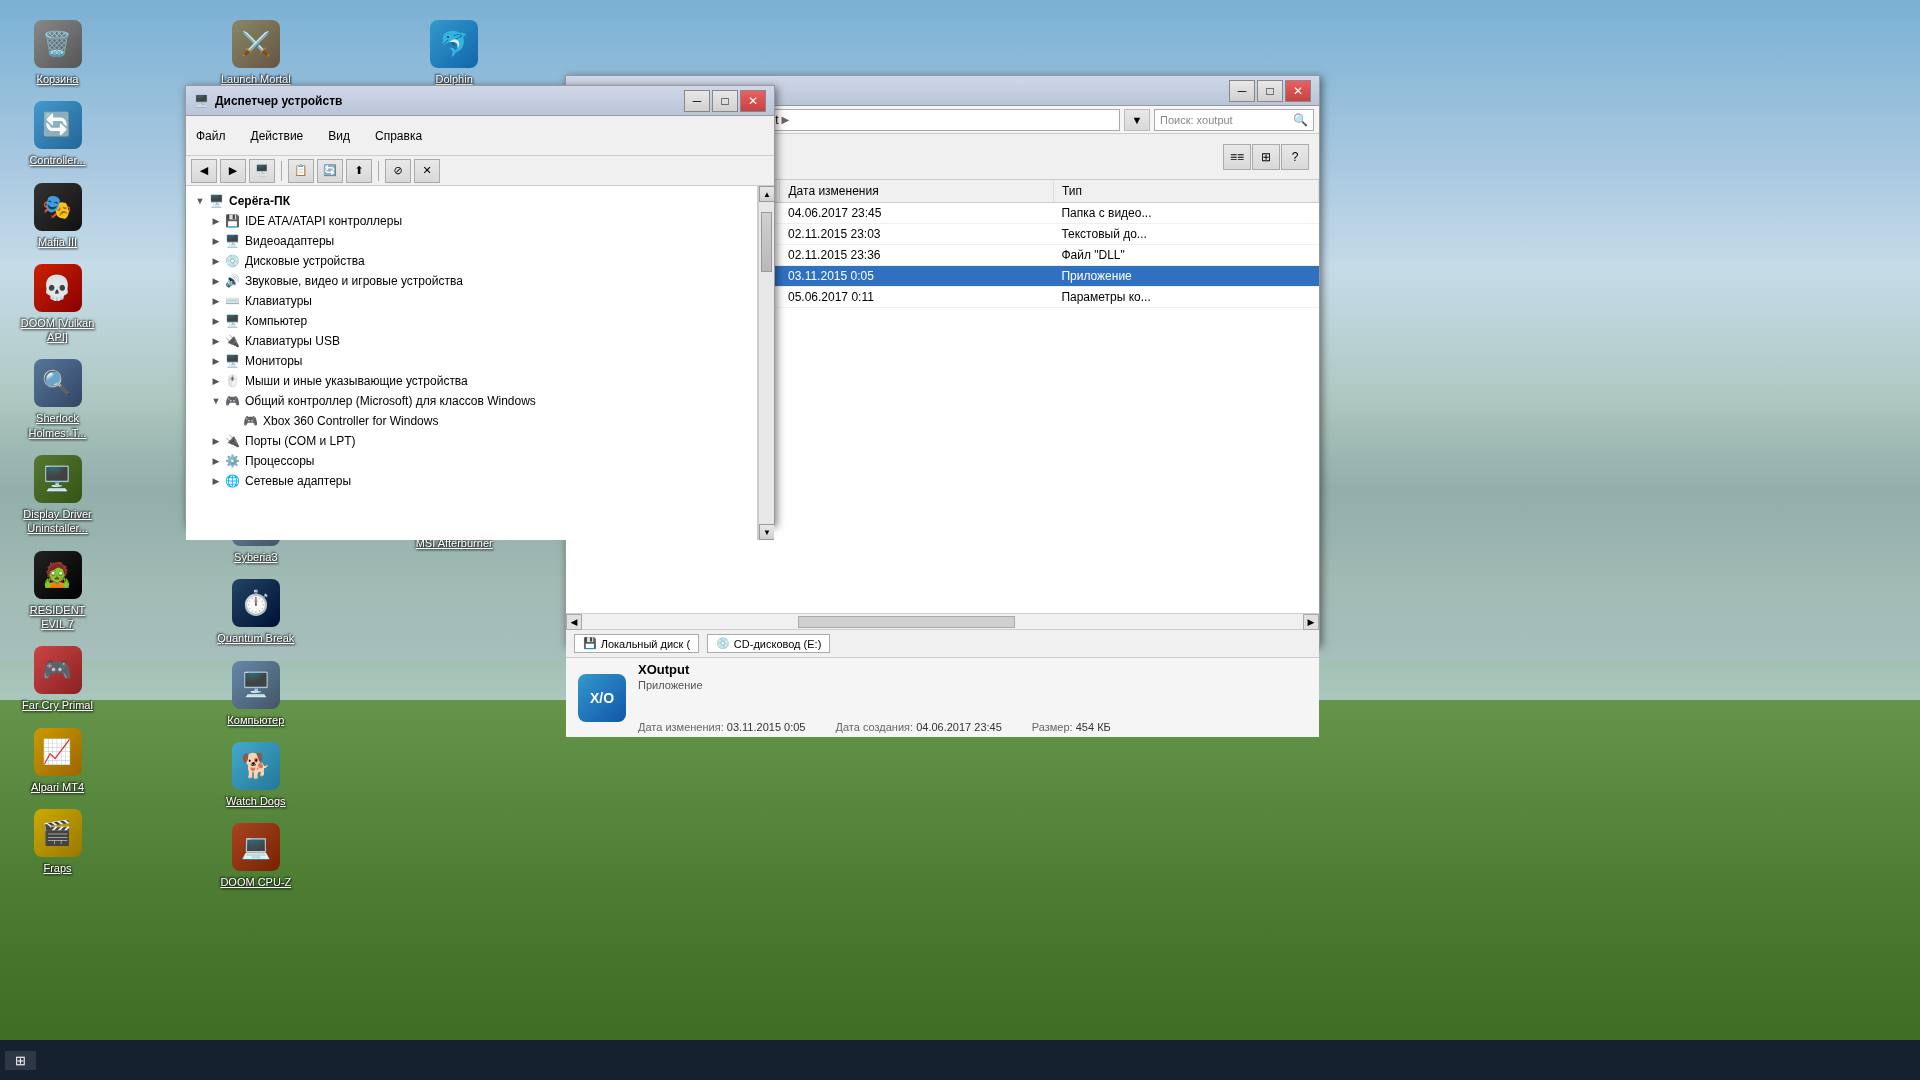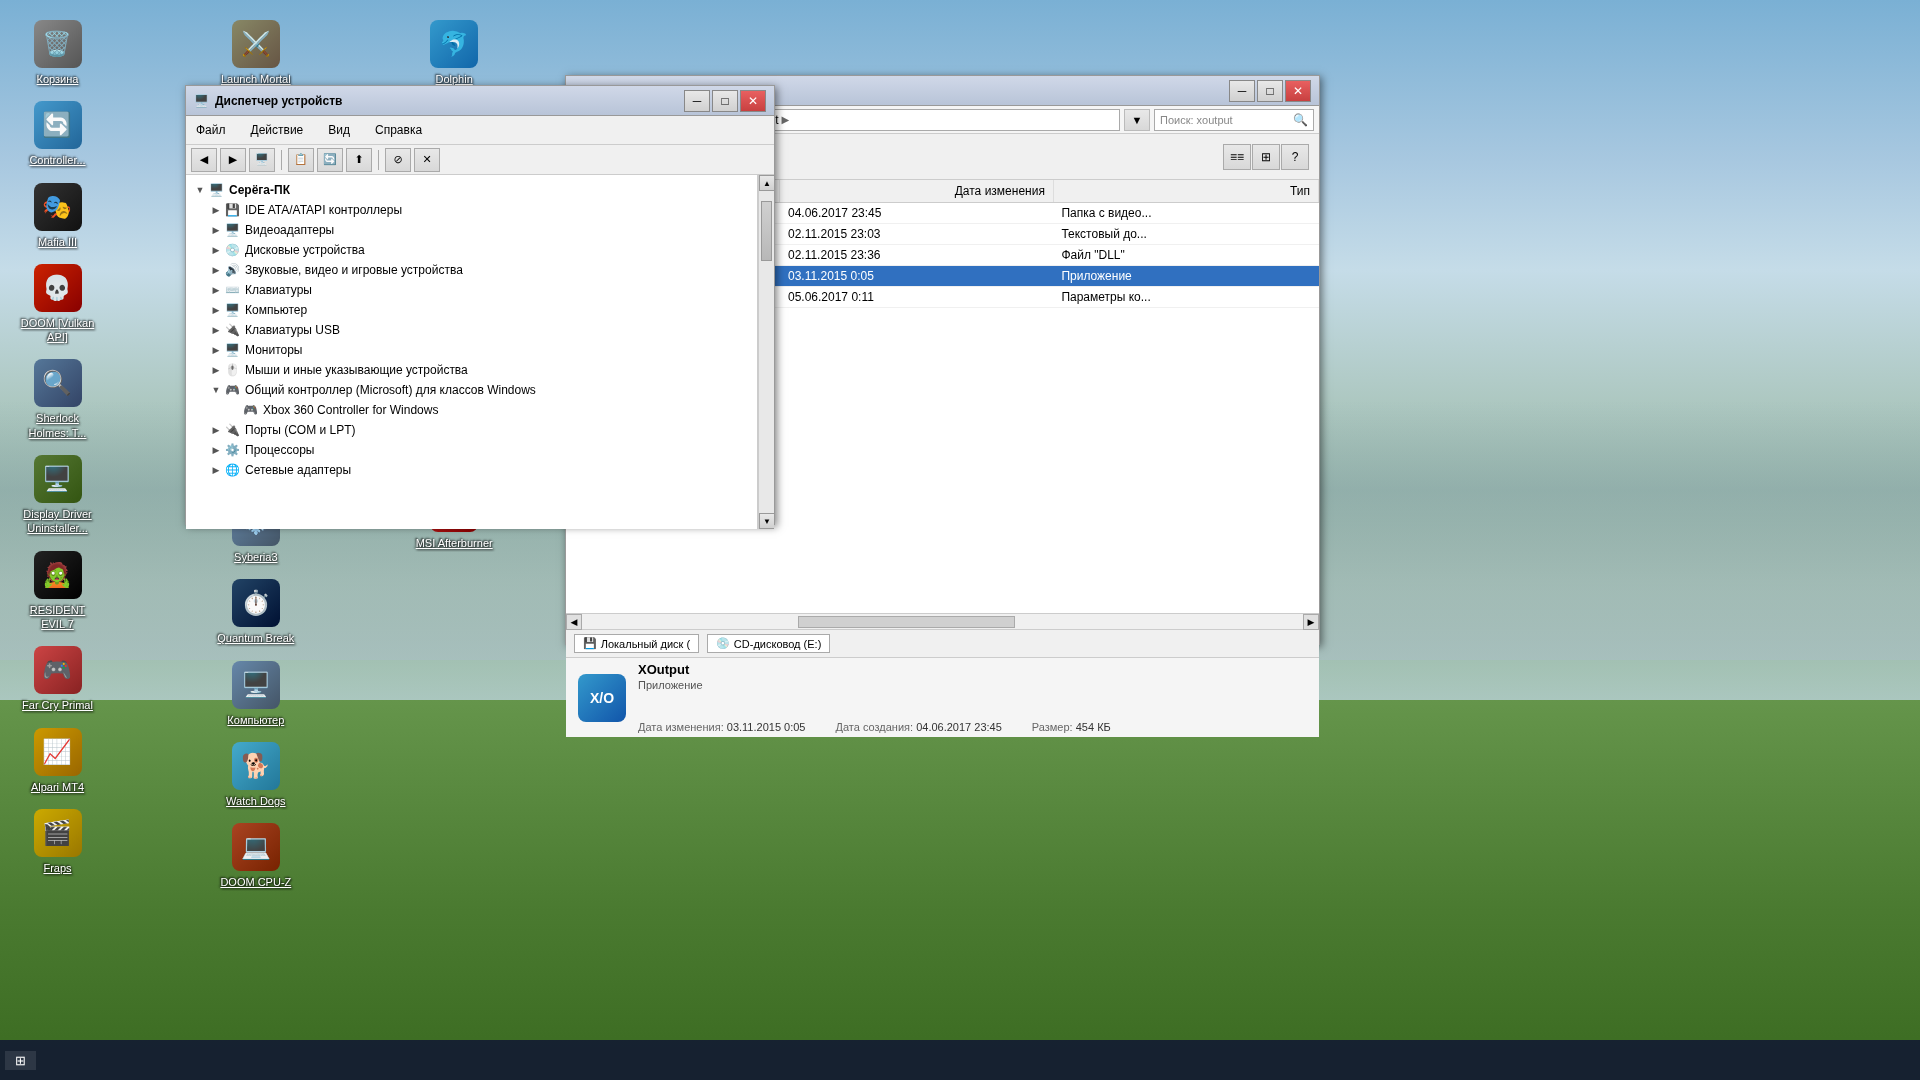--- a/index.html
+++ b/index.html
@@ -153,21 +153,21 @@
       background: linear-gradient(180deg, #e8e8e8, #d0d0d0);
       border: 1px solid #888;
       cursor: pointer;
       display: flex;
       align-items: center;
       justify-content: center;
       font-size: 12px;
     }
     .win-btn.close { background: linear-gradient(180deg, #e86060, #c84040); color: white; }
     .win-menubar {
-      height: 29px;
+      height: 40px;
       background: #f0f0f0;
       display: flex;
       align-items: center;
       padding: 0 5px;
       gap: 15px;
       border-bottom: 1px solid #ccc;
     }
     .menu-item {
       font-size: 12px;
       color: #000;
@@ -383,21 +383,21 @@
     }
     .fm-table {
       width: 100%;
       border-collapse: collapse;
     }
     .fm-table th {
       background: #f0f0f0;
       border-bottom: 1px solid #ccc;
       border-right: 1px solid #ddd;
       padding: 4px 8px;
-      text-align: right;
+      text-align: left;
       font-size: 12px;
       font-weight: normal;
       cursor: pointer;
       position: sticky;
       top: 0;
     }
     .fm-table td {
       padding: 3px 8px;
       font-size: 12px;
       border-bottom: 1px solid #f0f0f0;

